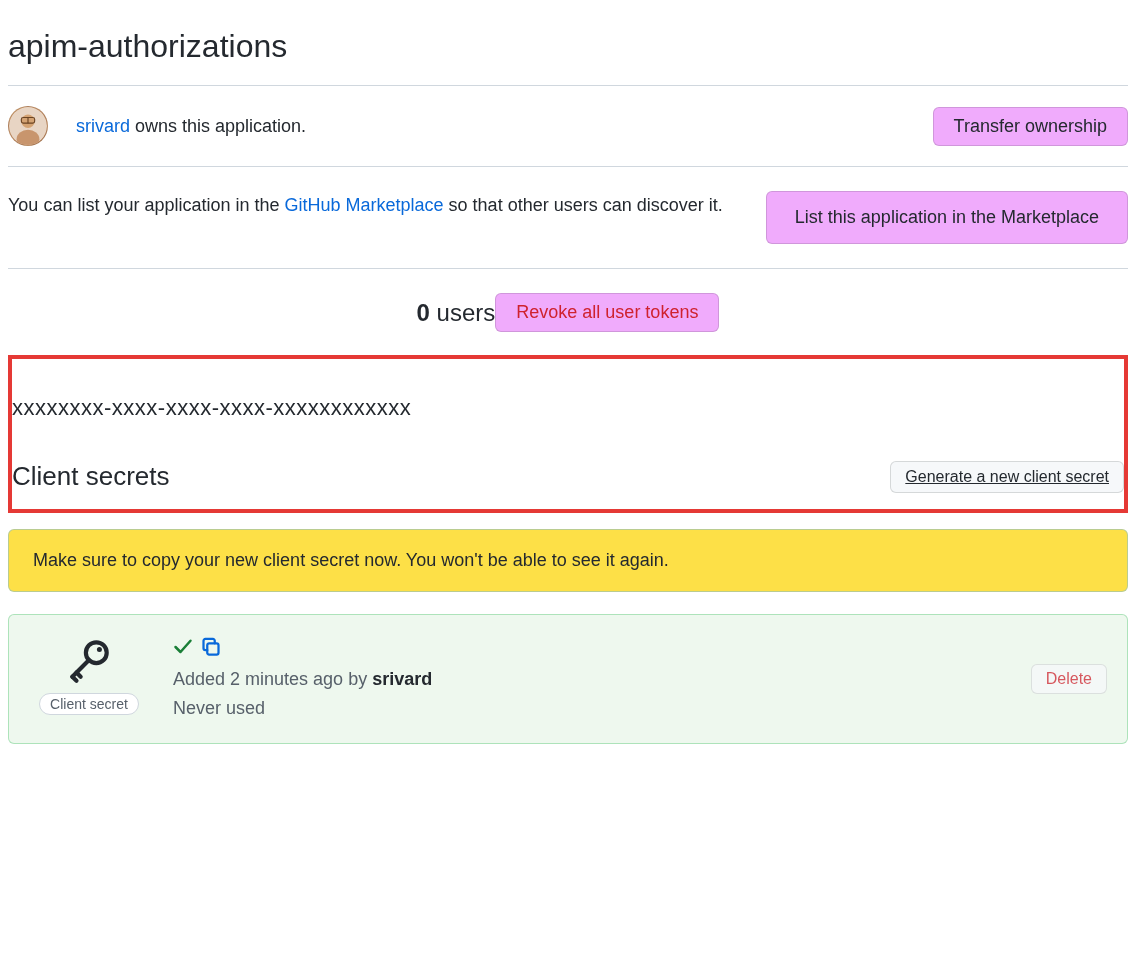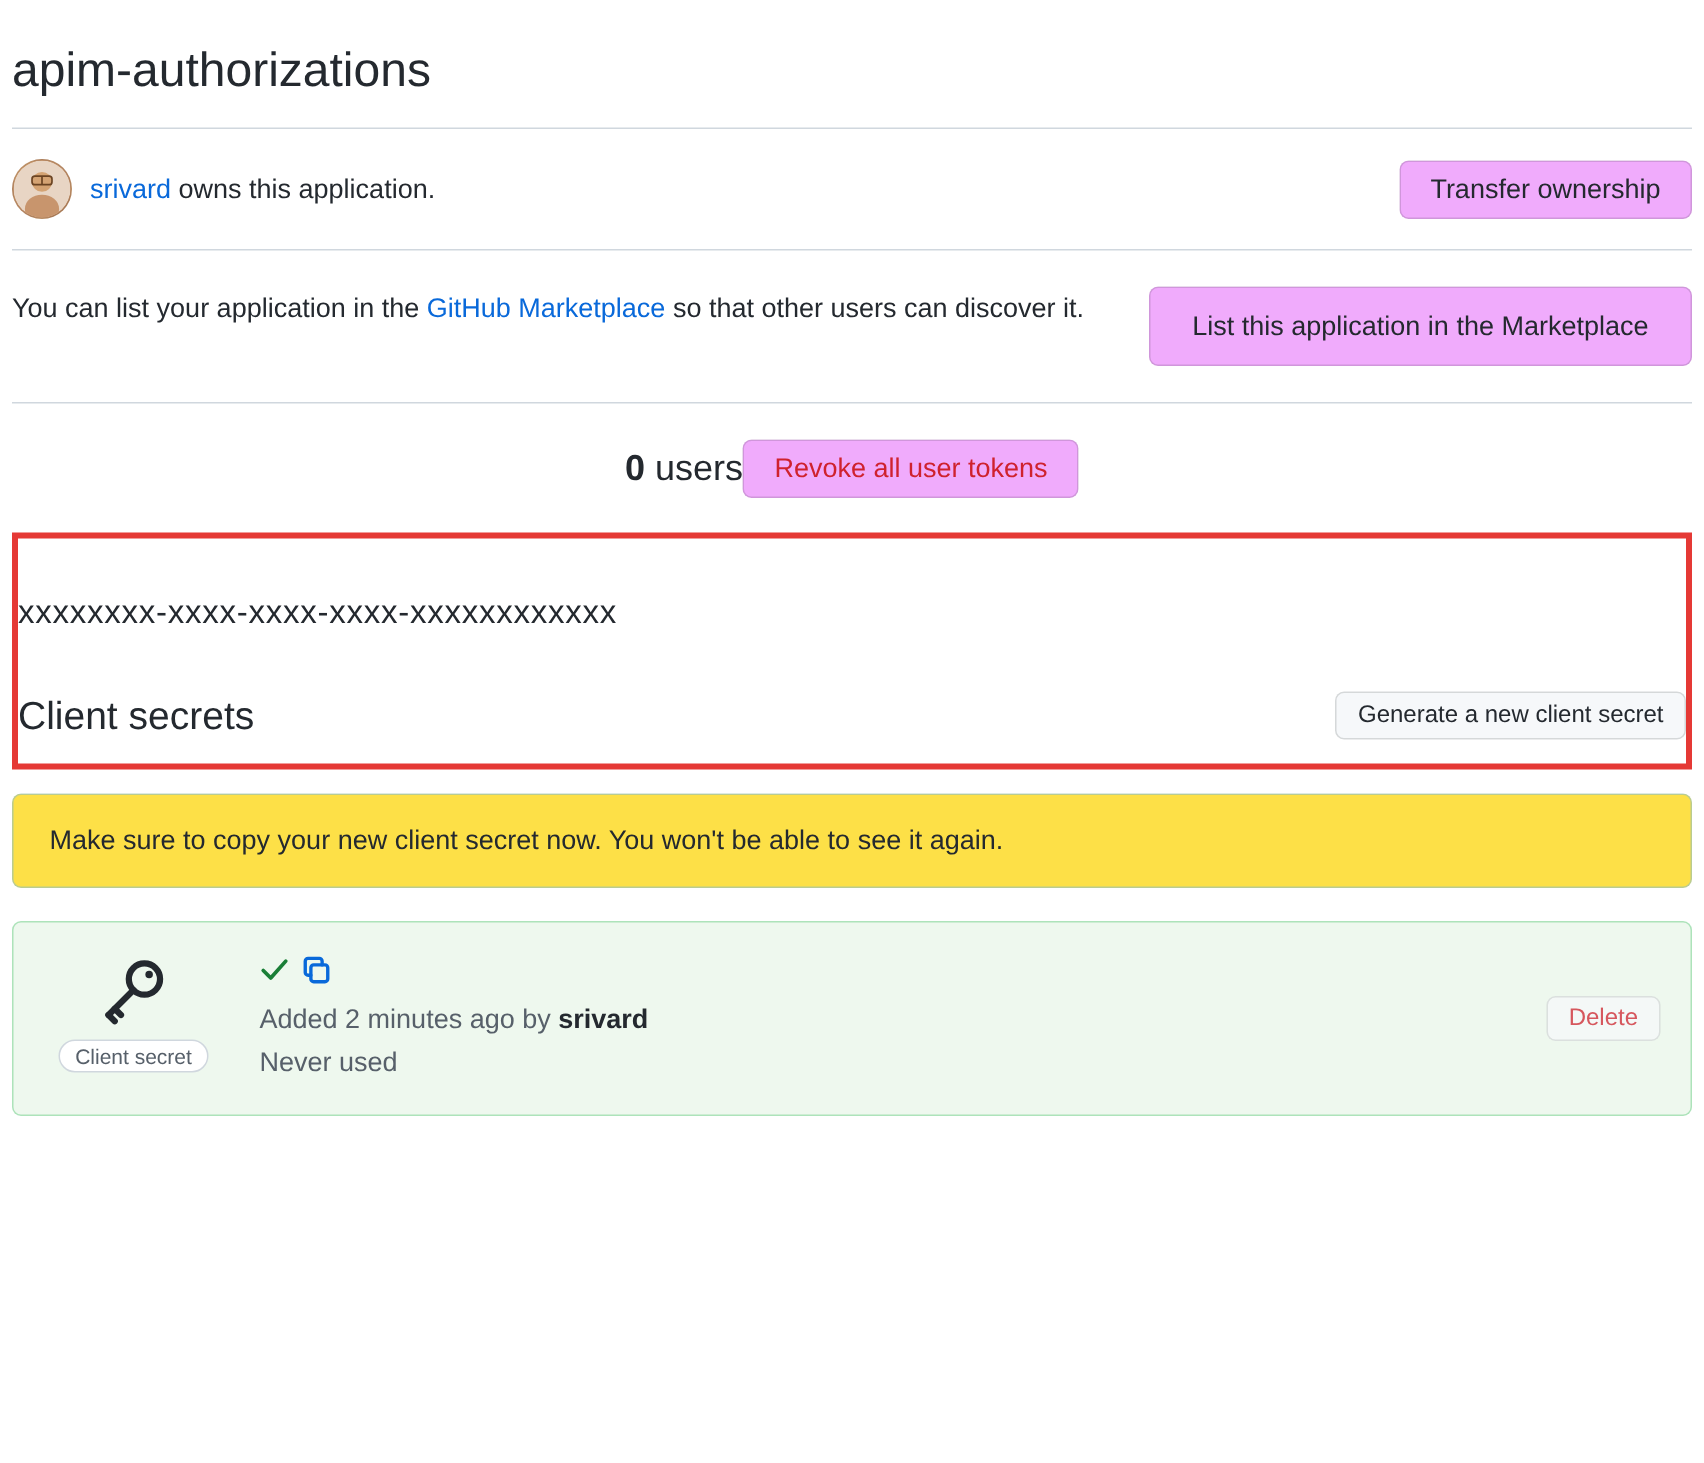--- a/index.html
+++ b/index.html
@@ -28,21 +28,21 @@
     }
     .owner-section {
       display: flex;
       align-items: center;
       justify-content: space-between;
       padding: 20px 0;
     }
     .owner-left {
       display: flex;
       align-items: center;
-      gap: 12px;
+      gap: 28px;
     }
     .avatar {
       width: 40px;
       height: 40px;
       border-radius: 50%;
       background: linear-gradient(135deg, #d4a373 0%, #c8956d 50%, #b8845c 100%);
       display: flex;
       align-items: center;
       justify-content: center;
       overflow: hidden;
@@ -121,33 +121,33 @@
     }
     .client-id-value {
       font-size: 22px;
       margin-top: 24px;
       margin-bottom: 40px;
       color: #24292f;
       letter-spacing: 0.5px;
     }
     .client-secrets-row {
       display: flex;
-      align-items: center;
       justify-content: space-between;
       margin-top: 28px;
     }
     .btn-small {
       font-size: 16px;
       padding: 6px 14px;
       background: #f6f8fa;
       border: 1px solid rgba(27,31,36,0.15);
       border-radius: 6px;
       cursor: pointer;
       color: #24292f;
       font-weight: 500;
+      text-decoration: underline;
     }
     .alert-info {
       background: #fde047;
       border: 1px solid rgba(84,174,255,0.4);
       border-radius: 6px;
       padding: 20px 24px;
       margin-top: 16px;
       font-size: 18px;
       color: #24292f;
     }

